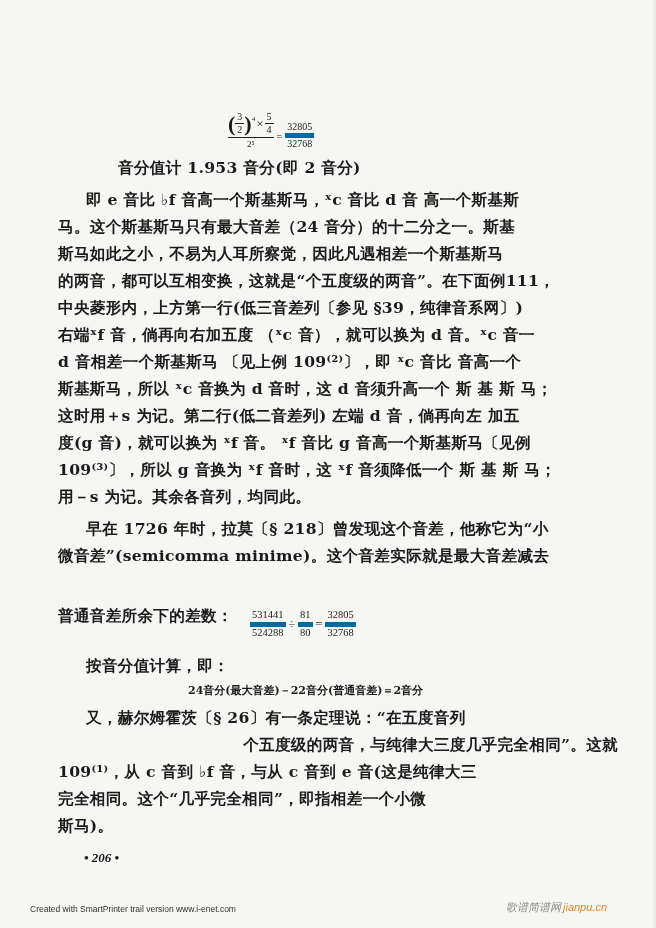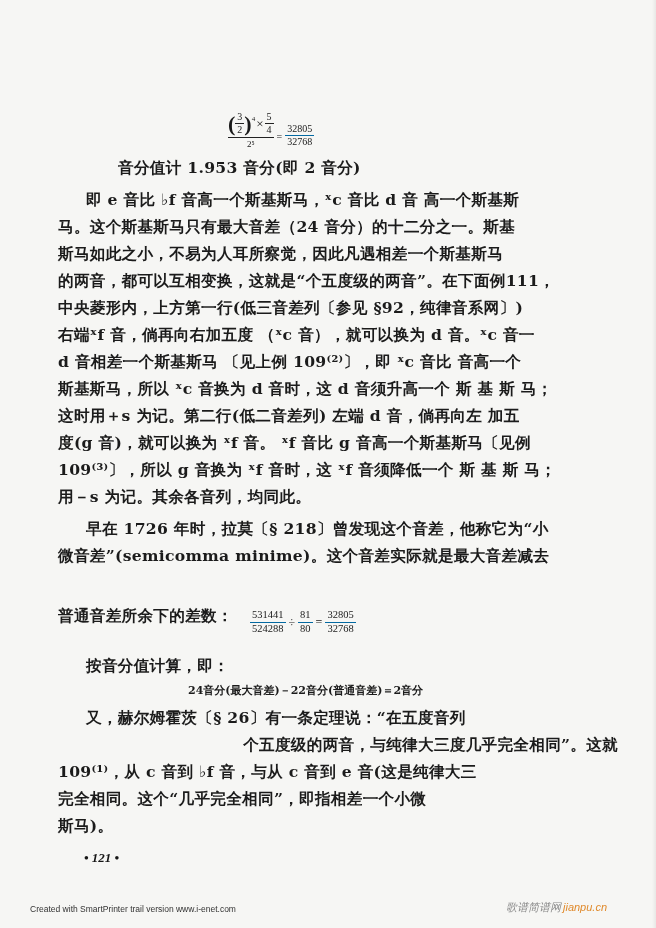--- a/index.html
+++ b/index.html
@@ -27,21 +27,21 @@
       color: #1a1a1a;
       display: flex;
       align-items: center;
     }
     .frac {
       display: inline-flex;
       flex-direction: column;
       align-items: center;
       line-height: 1;
     }
-    .frac .num { padding: 0 2px 1px; border-bottom: 1px solid #0369a1; }
+    .frac .num { padding: 0 2px 1px; border-bottom: 5px solid #0369a1; }
     .frac .den { padding-top: 1px; }
     .f1 { left: 228px; top: 112px; font-size: 11px; }
     .f1 .big-paren { font-size: 22px; font-weight: bold; line-height: 1; }
     .f1 .sup { font-size: 7px; vertical-align: top; position: relative; top: -4px; }
     .f1 .times { font-size: 13px; margin: 0 1px; }
     .f1 .inner-num { display: flex; align-items: center; justify-content: center; padding-bottom: 2px; border-bottom: 1px solid #222; }
     .f1 .inner-den { font-size: 9px; padding-top: 2px; }
     .f1 .eq { font-size: 10px; margin: 12px 3px 0; }
     .f1 .result { margin-top: 10px; font-size: 10px; }
     .small-frac { font-size: 10px; }
@@ -135,21 +135,21 @@
       <span class="den">32768</span>
     </span>
   </div>
 
   <div class="line" style="left:118px; top:158px;">音分值计 1.953 音分(即 2 音分)</div>
 
   <div class="line indent" style="top:190px;">即 e 音比 ♭f 音高一个斯基斯马，ˣc 音比 d 音 高一个斯基斯</div>
   <div class="line" style="top:217px;">马。这个斯基斯马只有最大音差（24 音分）的十二分之一。斯基</div>
   <div class="line" style="top:244px;">斯马如此之小，不易为人耳所察觉，因此凡遇相差一个斯基斯马</div>
   <div class="line" style="top:271px;">的两音，都可以互相变换，这就是“个五度级的两音”。在下面例111，</div>
-  <div class="line" style="top:298px;">中央菱形内，上方第一行(低三音差列〔参见 §92，纯律音系网〕)</div>
+  <div class="line" style="top:298px;">中央菱形内，上方第一行(低三音差列〔参见 §39，纯律音系网〕)</div>
   <div class="line" style="top:325px;">右端ˣf 音，倘再向右加五度 （ˣc 音），就可以换为 d 音。ˣc 音一</div>
   <div class="line" style="top:352px;">d 音相差一个斯基斯马 〔见上例 109⁽²⁾〕，即 ˣc 音比 音高一个</div>
   <div class="line" style="top:379px;">斯基斯马，所以 ˣc 音换为 d 音时，这 d 音须升高一个 斯 基 斯 马；</div>
   <div class="line" style="top:433px;">度(g 音)，就可以换为 ˣf 音。 ˣf 音比 g 音高一个斯基斯马〔见例</div>
   <div class="line" style="top:406px;">这时用＋s 为记。第二行(低二音差列) 左端 d 音，倘再向左 加五</div>
   <div class="line" style="top:460px;">109⁽³⁾〕，所以 g 音换为 ˣf 音时，这 ˣf 音须降低一个 斯 基 斯 马；</div>
   <div class="line" style="top:487px;">用－s 为记。其余各音列，均同此。</div>
 
   <div class="line indent" style="top:519px;">早在 1726 年时，拉莫〔§ 218〕曾发现这个音差，他称它为“小</div>
   <div class="line" style="top:546px;">微音差”(semicomma minime)。这个音差实际就是最大音差减去</div>
@@ -174,21 +174,21 @@
 
   <div class="line indent" style="top:656px;">按音分值计算，即：</div>
   <div class="f3">24音分(最大音差)－22音分(普通音差)＝2音分</div>
 
   <div class="line indent" style="top:708px;">又，赫尔姆霍茨〔§ 26〕有一条定理说：“在五度音列</div>
   <div class="line" style="top:735px;text-align:right;">个五度级的两音，与纯律大三度几乎完全相同”。这就</div>
   <div class="line" style="top:762px;">109⁽¹⁾，从 c 音到 ♭f 音，与从 c 音到 e 音(这是纯律大三</div>
   <div class="line" style="top:789px;">完全相同。这个“几乎完全相同”，即指相差一个小微</div>
   <div class="line" style="top:816px;">斯马)。</div>
 
-  <div class="pagenum">• 121 •</div>
+  <div class="pagenum">• 206 •</div>
 
   <div class="watermark-left">Created with SmartPrinter trail version www.i-enet.com</div>
   <div class="watermark-right">
     <span>歌谱简谱网</span><span class="domain">jianpu.cn</span>
   </div>
 
   <div class="right-shadow"></div>
 </div>
 
 </body></html>

